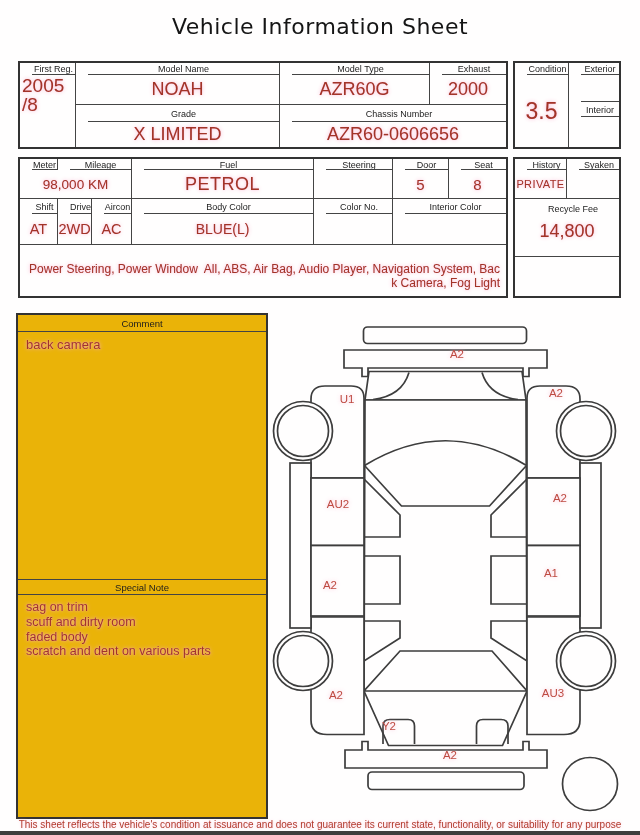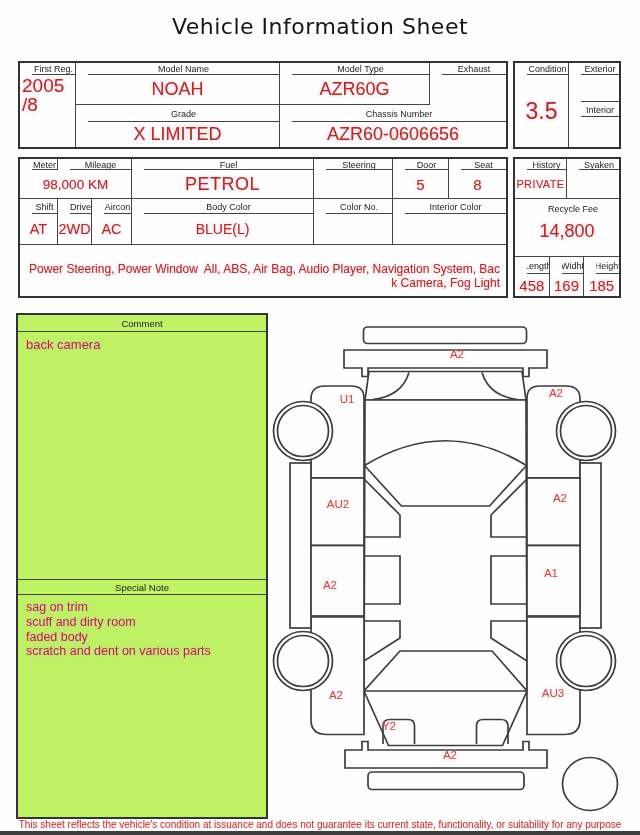--- a/index.html
+++ b/index.html
@@ -37,21 +37,21 @@
       grid-template-columns:38px 34px 40px 182px 79px 56px 1fr;
       grid-template-rows:11px 29px 15px 31px 14px 1fr;}
   .equip{display:block;text-align:right;padding:3px 6px;font-size:12px;line-height:1.2;
          white-space:pre-wrap;word-break:break-all;}
   
   .hbx{left:513px;top:157px;width:108px;height:141px;grid-template-columns:52px 1fr;
        grid-template-rows:11px 29px 18px 40px 1fr;}
   .lwh{grid-area:5/1/6/3;display:grid;grid-template-columns:1fr 1fr 1fr;grid-template-rows:17px 1fr;}
   
   .nbx{left:16px;top:313px;width:252px;height:506px;border:2px solid var(--obd);
-       background:#bef264;display:flex;flex-direction:column;}
+       background:#eab308;display:flex;flex-direction:column;}
   .nbx-hdr{height:16px;border-bottom:1px solid var(--bd);display:flex;align-items:center;
            justify-content:center;font-size:9.5px;color:#1c1c1c;flex:none;}
   .nbx-body{height:237px;padding:5px 8px;flex:none;}
   .sn-hdr{height:14px;border-top:1px solid var(--bd);border-bottom:1px solid var(--bd);
           display:flex;align-items:center;justify-content:center;font-size:9.5px;color:#1c1c1c;flex:none;}
   .sn-body{flex:1;padding:5px 8px;}
   .rline{color:var(--red);font-size:12.5px;line-height:1.18;text-shadow:var(--halo);}
   
   .dia{left:270px;top:318px;}
   .dia path,.dia rect,.dia circle,.dia ellipse{stroke:#3d3d3d;stroke-width:1.7;fill:none;}
@@ -74,20 +74,21 @@
     <div class="cell hdr br bb" style="grid-area:1/2">Model Name</div>
     <div class="cell hdr br bb" style="grid-area:1/3">Model Type</div>
     <div class="cell hdr bb" style="grid-area:1/4">Exhaust</div>
 
     <div class="cell val fr-v br">
       <span>2005</span>
       <span>/8</span>
     </div>
     <div class="cell val br bb" style="grid-area:2/2;font-size:18px">NOAH</div>
     <div class="cell val br bb" style="grid-area:2/3;font-size:18px">AZR60G</div>
+    <div class="cell val bb" style="grid-area:2/4;font-size:18px">2000</div>
 
     <div class="cell hdr br bb" style="grid-area:3/2">Grade</div>
     <div class="cell hdr bb" style="grid-area:3/3/4/5">Chassis Number</div>
     <div class="cell val br" style="grid-area:4/2;font-size:18px">X LIMITED</div>
     <div class="cell val" style="grid-area:4/3/5/5;font-size:18px">AZR60-0606656</div>
   </div>
 
   <div class="abs tbl cbx">
     <div class="cell hdr br bb" style="grid-area:1/1">Condition</div>
     <div class="cell hdr bb" style="grid-area:1/2">Exterior</div>
@@ -128,28 +129,20 @@
     <div class="cell val equip" style="grid-area:6/1/7/8">Power Steering, Power Window  All, ABS, Air Bag, Audio Player, Navigation System, Back Camera, Fog Light</div>
   </div>
 
   <div class="abs tbl hbx">
     <div class="cell hdr br bb" style="grid-area:1/1">History</div>
     <div class="cell hdr bb" style="grid-area:1/2">Syaken</div>
     <div class="cell val br bb" style="grid-area:2/1;font-size:11px;letter-spacing:.4px">PRIVATE</div>
     <div class="cell val bb" style="grid-area:2/2"></div>
     <div class="cell hdr" style="grid-area:3/1/4/3">Recycle Fee</div>
     <div class="cell val bb" style="grid-area:4/1/5/3;font-size:18px;align-items:flex-start;padding-top:4px">14,800</div>
-    <div class="lwh">
-      <div class="cell hdr br bb">Length</div>
-      <div class="cell hdr br bb">Widht</div>
-      <div class="cell hdr bb">Height</div>
-      <div class="cell val br" style="font-size:15px">458</div>
-      <div class="cell val br" style="font-size:15px">169</div>
-      <div class="cell val" style="font-size:15px">185</div>
-    </div>
   </div>
 
   <div class="abs nbx">
     <div class="nbx-hdr">Comment</div>
     <div class="nbx-body">
       <div class="rline" style="font-size:13px">back camera</div>
     </div>
     <div class="sn-hdr">Special Note</div>
     <div class="sn-body">
       <div class="rline">sag on trim</div>

